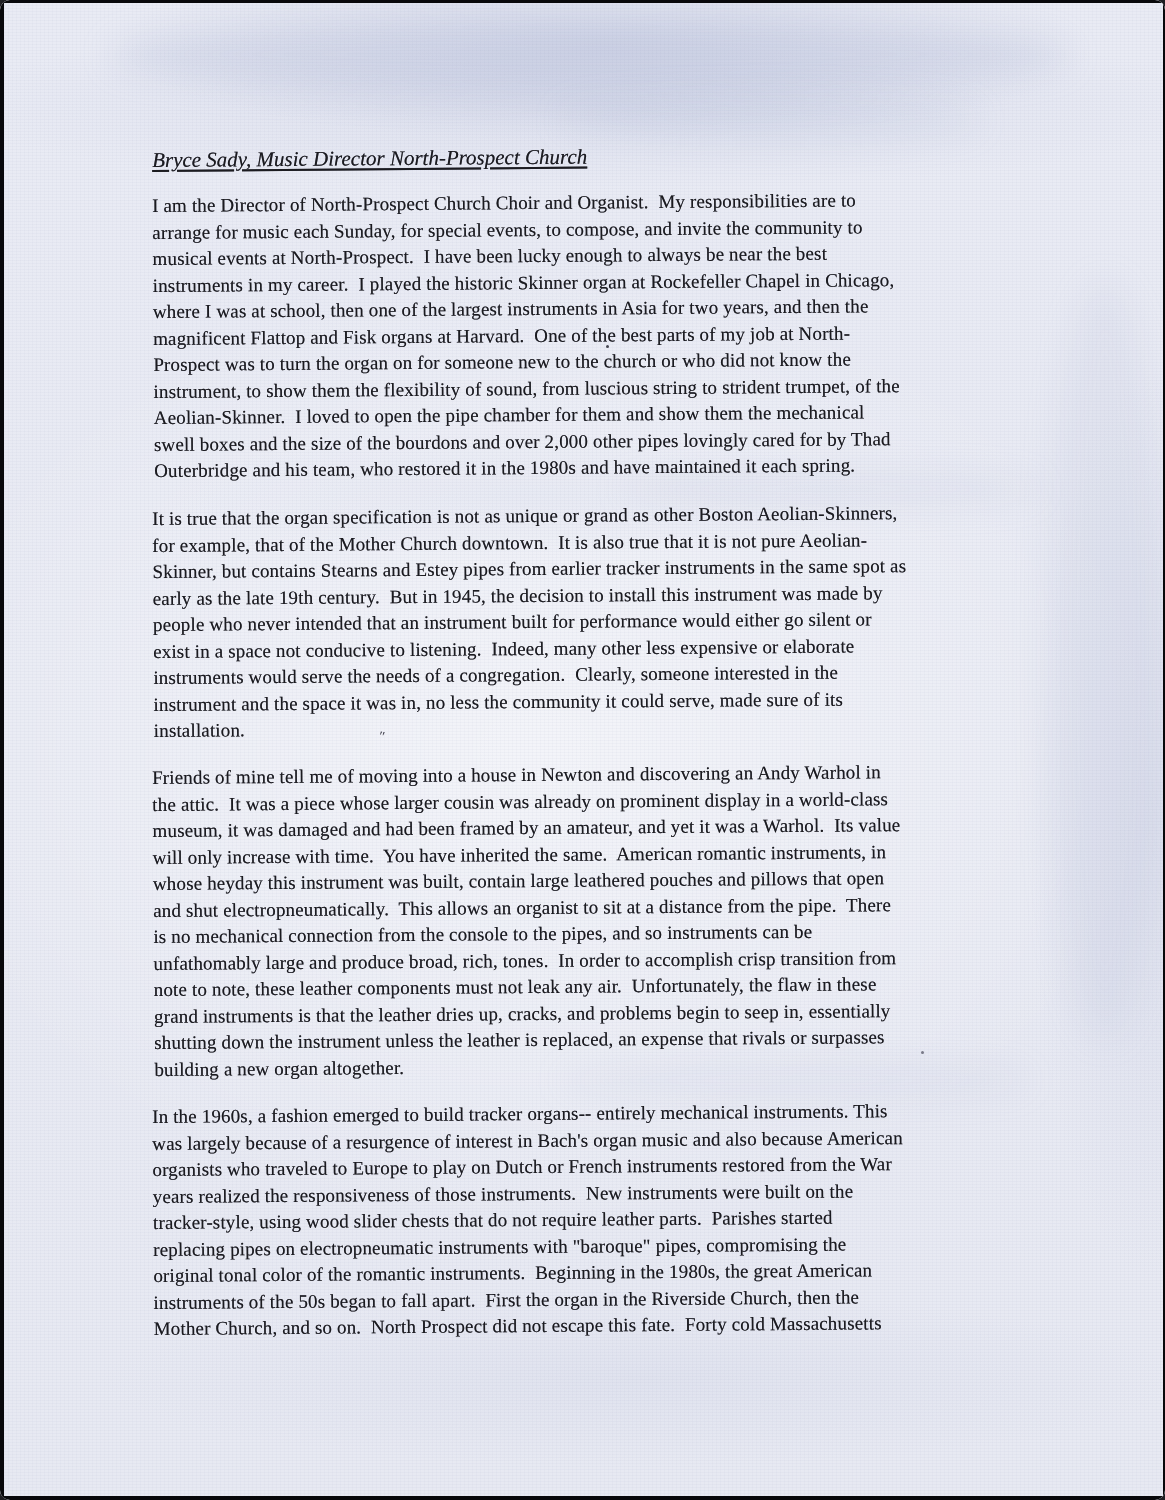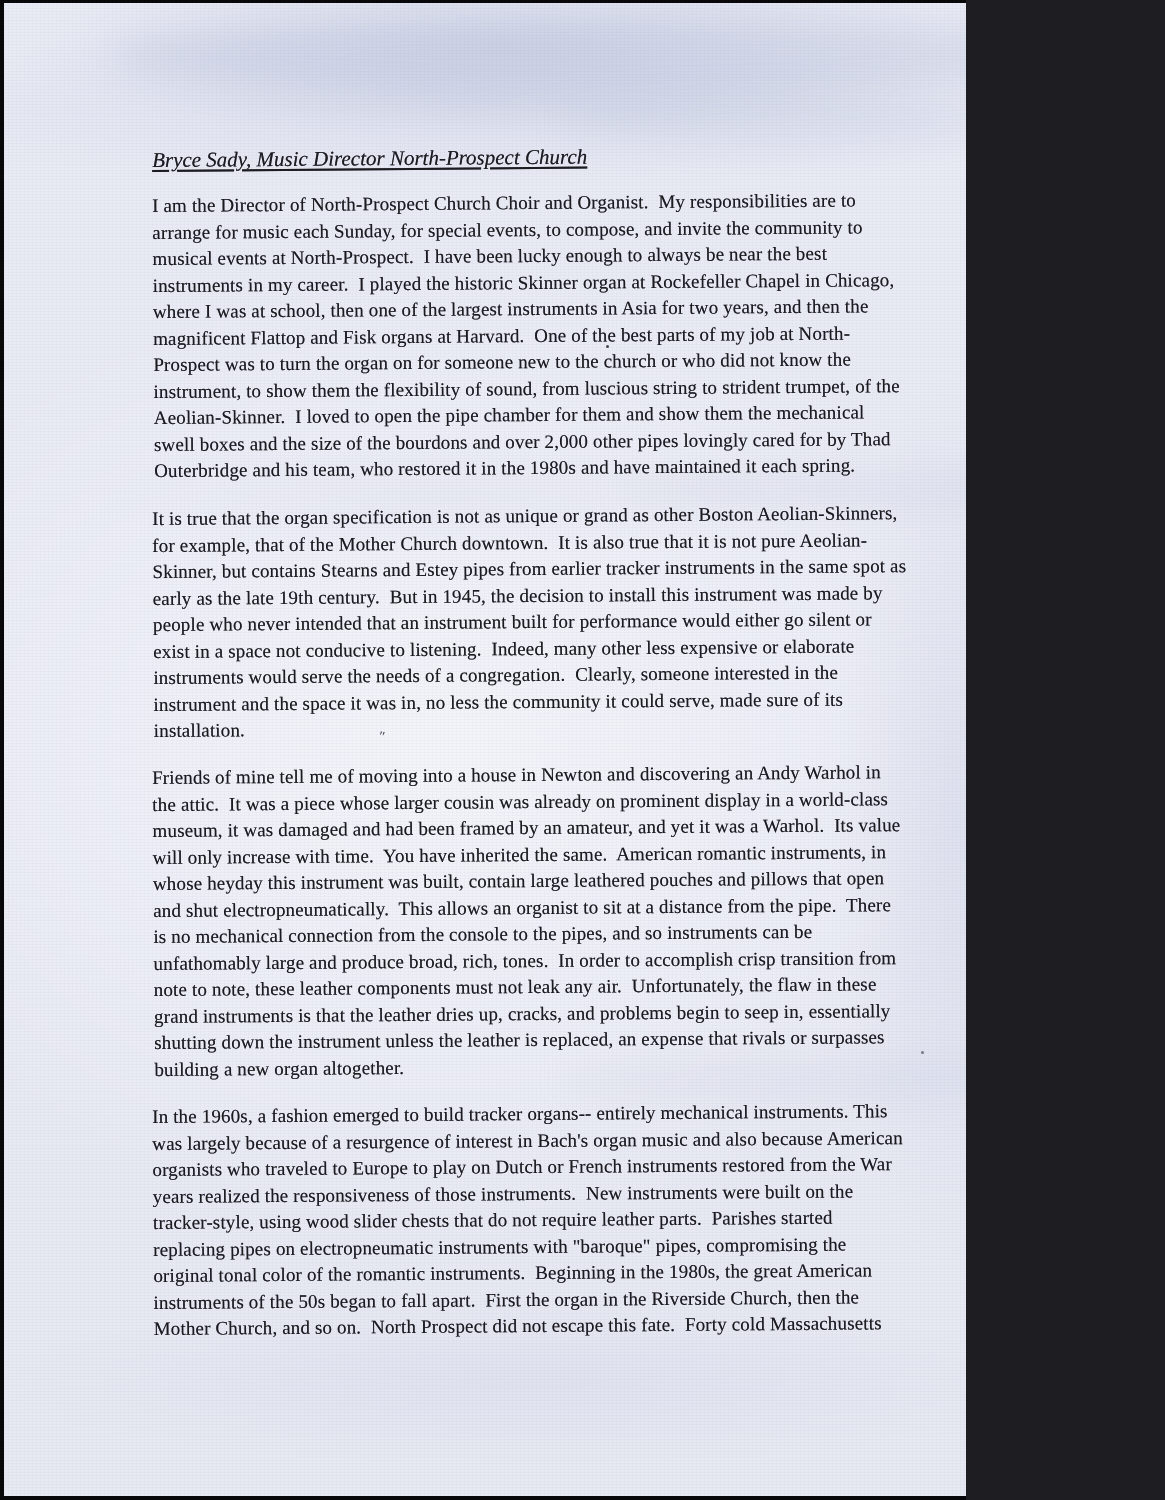--- a/index.html
+++ b/index.html
@@ -1,21 +1,22 @@
 <!DOCTYPE html>
 <html><head>
 <meta charset="utf-8">
 <style>
   html,body{margin:0;padding:0;background:#1e1e22;}
   .screen{
     position:relative;
-    width:966px;height:1500px;
+    width:1165px;height:1500px;
     overflow:hidden;
     background:#e9ebf4;
     font-family:"Liberation Serif", serif;
+    border-radius:10px;
   }
   
   .sheet{
     position:absolute;inset:0;
     background:
       radial-gradient(ellipse 700px 140px at 52% 3%,  rgba(173,181,212,0.30), transparent 70%),
       radial-gradient(ellipse 900px 120px at 50% 7%,  rgba(178,185,214,0.22), transparent 72%),
       radial-gradient(ellipse 180px 650px at 99% 55%, rgba(181,188,216,0.22), transparent 70%),
       radial-gradient(ellipse 520px 90px  at 45% 33%, rgba(186,192,219,0.12), transparent 70%),
       radial-gradient(ellipse 760px 120px at 55% 92%, rgba(183,190,217,0.16), transparent 72%),

